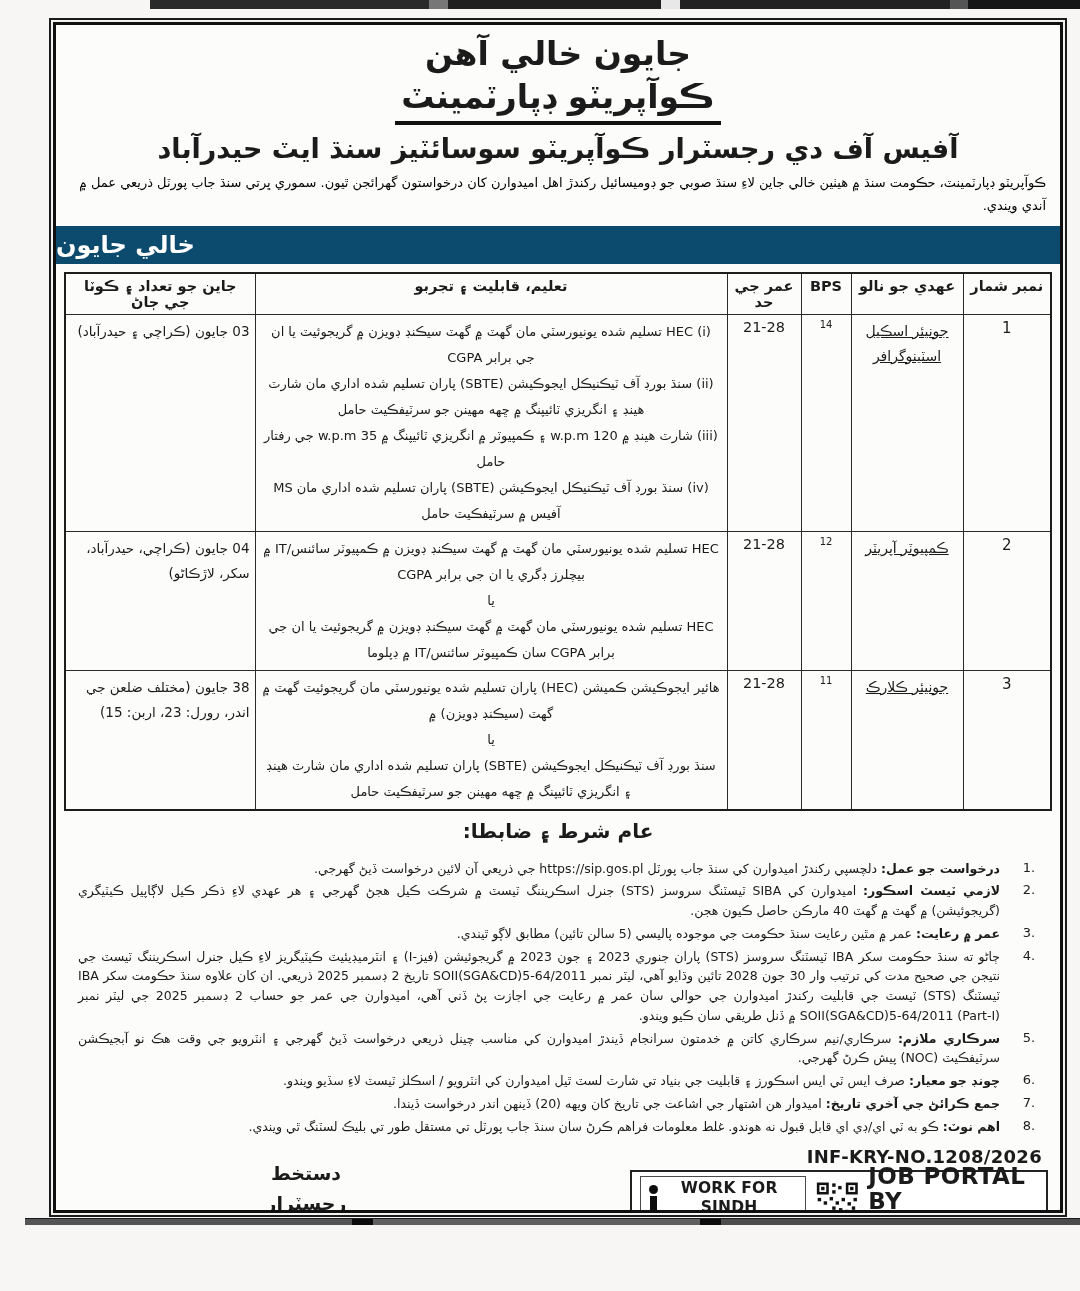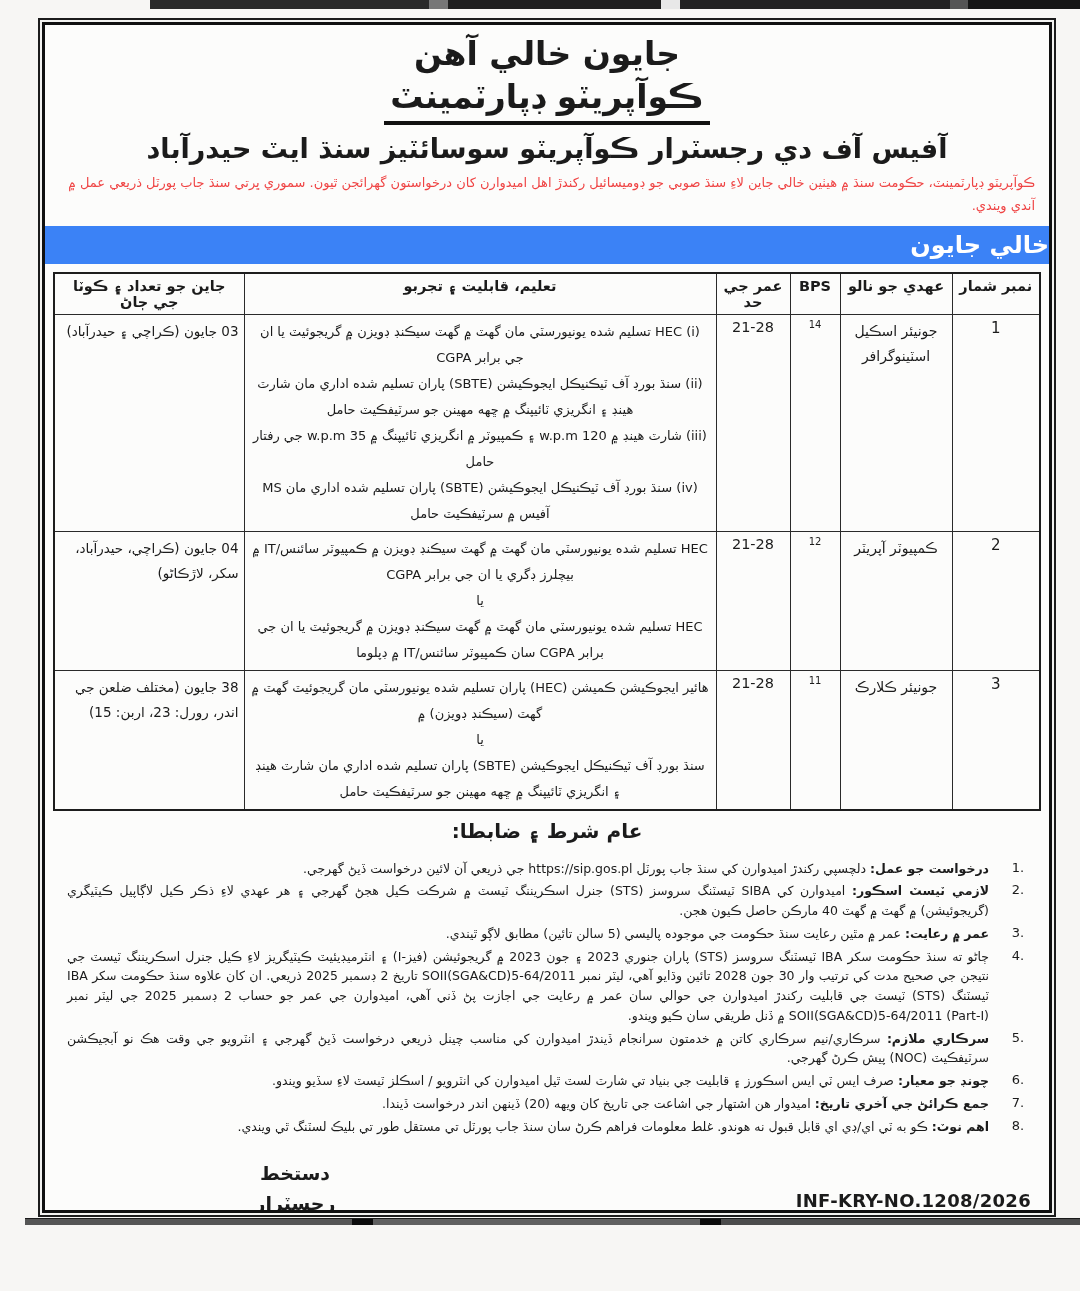--- a/index.html
+++ b/index.html
@@ -7,67 +7,67 @@
   .page {
     position:relative; width:1080px; height:1291px; margin:0 auto;
     background:#f7f6f4; overflow:hidden;
   }
   
   .top-strip {
     position:absolute; top:0; left:150px; width:930px; height:9px;
     background:linear-gradient(90deg,#2a2a2a 0 30%, #777 30% 32%, #1f1f1f 32% 55%, #e8e8e8 55% 57%, #222 57% 86%, #555 86% 88%, #161616 88% 100%);
   }
   .doc {
-    position:absolute; top:22px; left:42px; width:1010px; height:1191px;
+    position:absolute; top:22px; left:53px; width:1010px; height:1191px;
     background:#fcfcfb; border:3px solid #101010;
     box-shadow:0 0 0 2px #f2f2f0, 0 0 0 4px #1c1c1c;
     overflow:hidden;
   }
   .titles { text-align:center; padding-top:8px; }
   .t1 { font-size:33px; font-weight:bold; line-height:1.25; }
   .t2 { font-size:33px; font-weight:bold; line-height:1.3; display:inline-block;
         border-bottom:4px solid #111; padding:0 6px 2px; margin-top:2px; }
   .t3 { font-size:27px; font-weight:bold; line-height:1.3; margin-top:6px; }
   .intro {
     direction:rtl; text-align:right; font-size:13px; line-height:1.75;
-    padding:6px 14px 8px; color:#ef4444;
+    padding:6px 14px 8px; color:#000000;
   }
   .banner {
-    background:#3b82f6; color:#fff; text-align:right;
+    background:#0c4a6e; color:#fff; text-align:left;
     font-size:24px; font-weight:bold; height:38px; line-height:38px;
   }
   table.vac {
     direction:rtl; width:calc(100% - 16px); margin:8px; border-collapse:collapse;
     border:2px solid #1d1d1d; table-layout:fixed;
   }
   table.vac th, table.vac td {
     border:1.6px solid #2a2a2a; vertical-align:top; padding:4px 5px;
   }
   table.vac th { font-size:14.5px; font-weight:bold; text-align:center; height:32px; }
   .col-sno { width:88px; } .col-post { width:112px; } .col-bps { width:50px; }
   .col-age { width:74px; } .col-pos { width:190px; }
   td.sno { text-align:center; font-size:15px; padding-top:8px; }
-  td.post { text-align:center; font-size:14px; line-height:1.8; padding-top:8px; }
+  td.post { text-align:center; font-size:14px; line-height:1.8; padding-top:8px;text-decoration:underline; }
   td.bps { text-align:center; font-size:10px; padding-top:8px; }
   td.age { text-align:center; font-size:14.5px; padding-top:8px; }
   td.qual { text-align:center; font-size:13px; line-height:2.0; white-space:pre-line; }
   td.pos { text-align:right; font-size:13.5px; line-height:1.9; padding-top:8px; }
   .r1 td { height:210px; } .r2 td { height:138px; } .r3 td { height:128px; }
   .cond-title { text-align:center; font-size:20px; font-weight:bold; margin:4px 0 16px; }
   .conds { direction:rtl; padding:0 18px 0 22px; }
   .cond-item { display:flex; gap:16px; margin-bottom:3px; }
   .cond-no { min-width:26px; text-align:center; font-size:13px; direction:ltr; padding-top:1px; }
   .cond-body { flex:1; font-size:12.5px; line-height:1.58; text-align:justify; text-align-last:right; }
   .cond-label { font-weight:bold; }
   .footer-row { direction:ltr; display:flex; align-items:flex-start; padding:6px 12px 0 10px; }
   .signature { width:360px; margin-left:60px; margin-top:14px; text-align:center; direction:rtl; }
   .sig1, .sig2 { font-size:19px; font-weight:bold; line-height:1.55; }
   .sig3 { font-size:20px; font-weight:bold; line-height:1.5; }
   .footer-right { margin-left:auto; display:flex; flex-direction:column; align-items:flex-end; }
-  .inf-no { font-size:18px; font-weight:bold; letter-spacing:.3px; padding:1px 6px 3px;margin-top:44px; }
+  .inf-no { font-size:18px; font-weight:bold; letter-spacing:.3px; padding:1px 6px 3px; }
   .portal-box {
     border:2px solid #222; background:#fff; display:flex; align-items:center;
     gap:10px; padding:5px 8px; width:418px; height:66px;
   }
   .wfs-box { border:1.6px solid #4a4a4a; padding:2px 8px 1px; text-align:center; }
   .wfs-row { display:flex; align-items:flex-end; gap:5px; }
   .i-icon { position:relative; width:9px; height:32px; }
   .i-icon::before { content:""; position:absolute; top:0; left:0; width:9px; height:9px; border-radius:50%; background:#0d0d0d; }
   .i-icon::after { content:""; position:absolute; bottom:3px; left:1px; width:7px; height:18px; background:#0d0d0d; }
   .wfs-text { font-size:15.5px; font-weight:bold; letter-spacing:.2px; line-height:1.2; }

